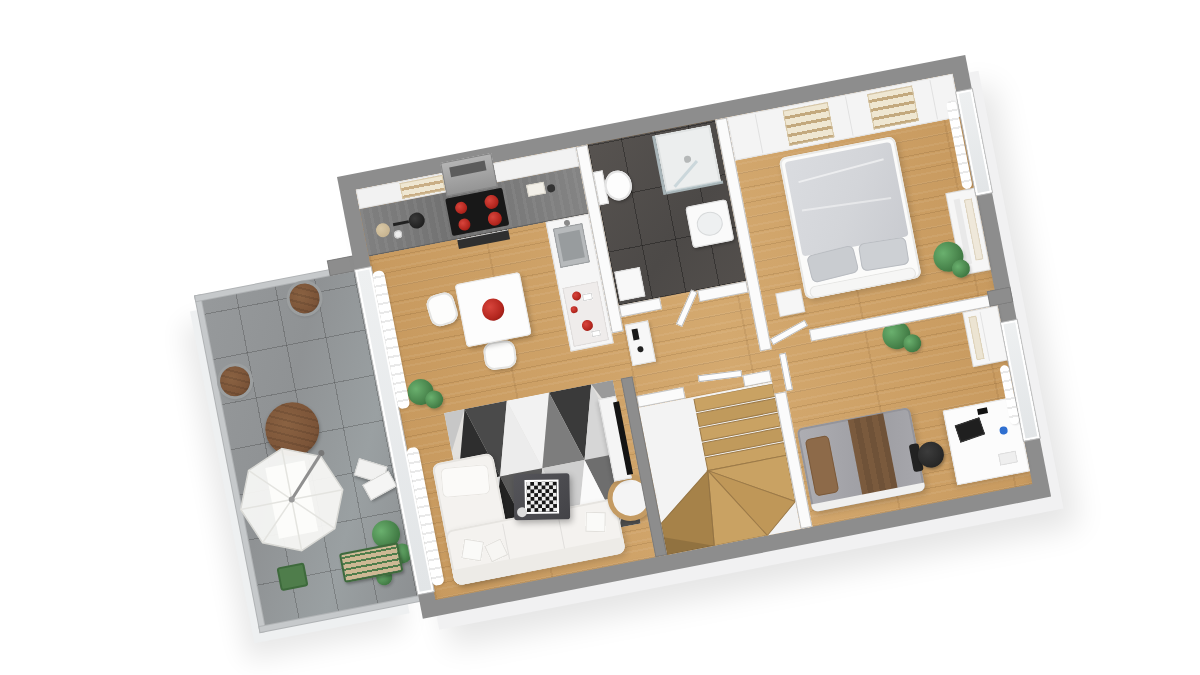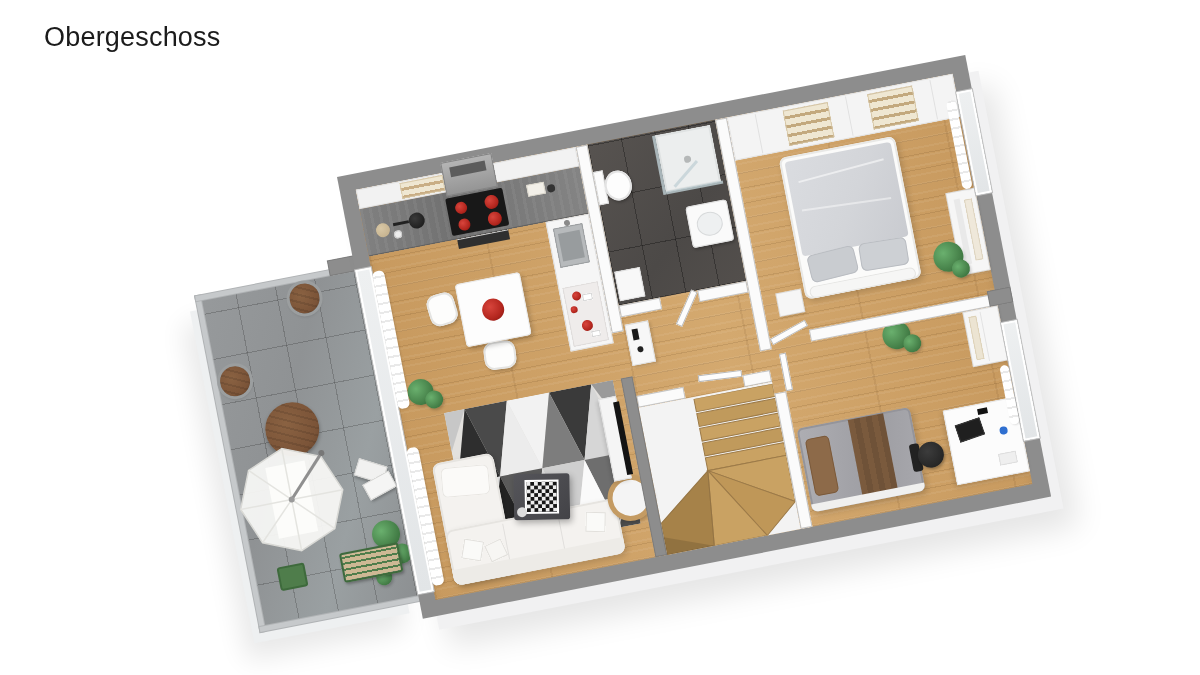--- a/index.html
+++ b/index.html
@@ -34,21 +34,20 @@
   .seam{background:rgba(0,0,0,.08);}
   .balcony{left:78px;top:90px;width:162px;height:342px;box-shadow:-10px 12px 0 -2px #eef0f1, -18px 26px 26px rgba(0,0,0,.09);}
   .counter{background:repeating-linear-gradient(90deg, rgba(255,255,255,.05) 0 3px, rgba(0,0,0,0) 3px 9px),linear-gradient(90deg,#808080,var(--counter-gray,#717171) 40%,#848484);box-shadow:inset 0 -1px 0 #5f5f5f;}
   .redball{border-radius:50%;background:radial-gradient(circle at 38% 35%, #d8453c, var(--accent-red,#b3261e) 60%, #7e140f);}
   .wood-round{border-radius:50%;background:repeating-linear-gradient(25deg, rgba(0,0,0,.10) 0 2px, rgba(0,0,0,0) 2px 7px), radial-gradient(circle at 40% 38%, #8a6242, var(--table-brown,#7b5438) 65%, #5c3d27);box-shadow:0 2px 4px rgba(0,0,0,.3);}
 </style>
 </head>
 <body>
 
 <div class="stage">
-  <div class="title">Obergeschoss</div>
 
   <div class="plan abs">
 
     <div class="abs balcony">
       <div class="abs tile-balcony" style="left:0;top:0;width:162px;height:342px;"></div>
       <div class="abs rail" style="left:0;top:0;width:5px;height:342px;"></div>
       <div class="abs rail" style="left:0;top:0;width:162px;height:5px;"></div>
       <div class="abs rail" style="left:0;top:337px;width:162px;height:5px;"></div>
 
       <div class="abs wood-round" style="left:43px;top:122px;width:54px;height:54px;"></div>

